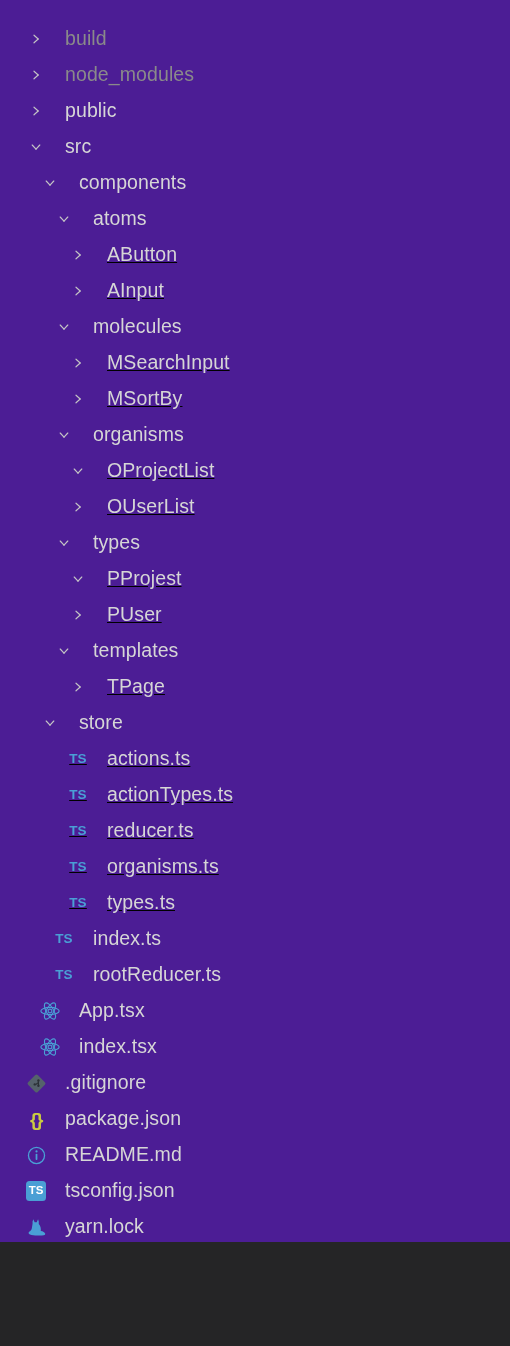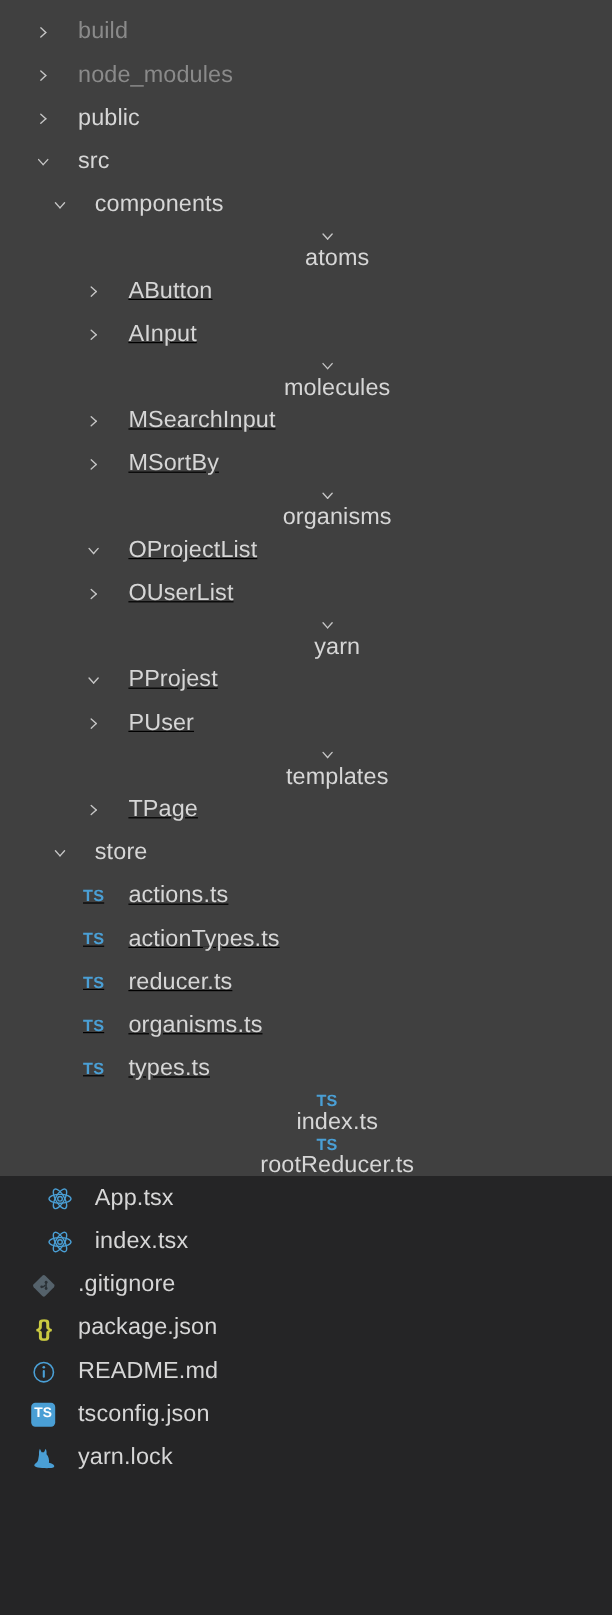--- a/index.html
+++ b/index.html
@@ -10,38 +10,38 @@
   body {
     width: 510px;
     height: 1346px;
     overflow: hidden;
     font-family: "Liberation Sans", sans-serif;
     -webkit-font-smoothing: antialiased;
   }
 
   #file-tree {
     width: 510px;
-    height: 980px;
-    background: #404040;
-    padding-top: 9px;
+    height: 1242px;
+    background: #4c1d95;
+    padding-top: 21px;
     box-sizing: border-box;
   }
 
   .row {
     height: 36px;
     display: flex;
     align-items: center;
     white-space: nowrap;
     cursor: pointer;
   }
 
   
   .row[data-depth="0"] { padding-left: 24px; }
   .row[data-depth="1"] { padding-left: 38px; }
-  .row[data-depth="2"] { padding-left: 52px; flex-direction: column; }
+  .row[data-depth="2"] { padding-left: 52px; }
   .row[data-depth="3"] { padding-left: 66px; text-decoration: underline; }
 
   .gutter {
     width: 24px;
     min-width: 24px;
     height: 24px;
     display: flex;
     align-items: center;
     justify-content: center;
     margin-right: 17px;
@@ -230,21 +230,21 @@
       </span>
       <span class="label">OUserList</span>
     </div>
     <div class="row" data-depth="2">
       <span class="gutter">
         <svg class="chev" width="14" height="14" viewBox="0 0 14 14">
           <line x1="3.2" y1="5" x2="7" y2="9.2"></line>
           <line x1="7" y1="9.2" x2="10.8" y2="5"></line>
         </svg>
       </span>
-      <span class="label">yarn</span>
+      <span class="label">types</span>
     </div>
     <div class="row" data-depth="3">
       <span class="gutter">
         <svg class="chev" width="14" height="14" viewBox="0 0 14 14">
           <line x1="3.2" y1="5" x2="7" y2="9.2"></line>
           <line x1="7" y1="9.2" x2="10.8" y2="5"></line>
         </svg>
       </span>
       <span class="label">PProjest</span>
     </div>

